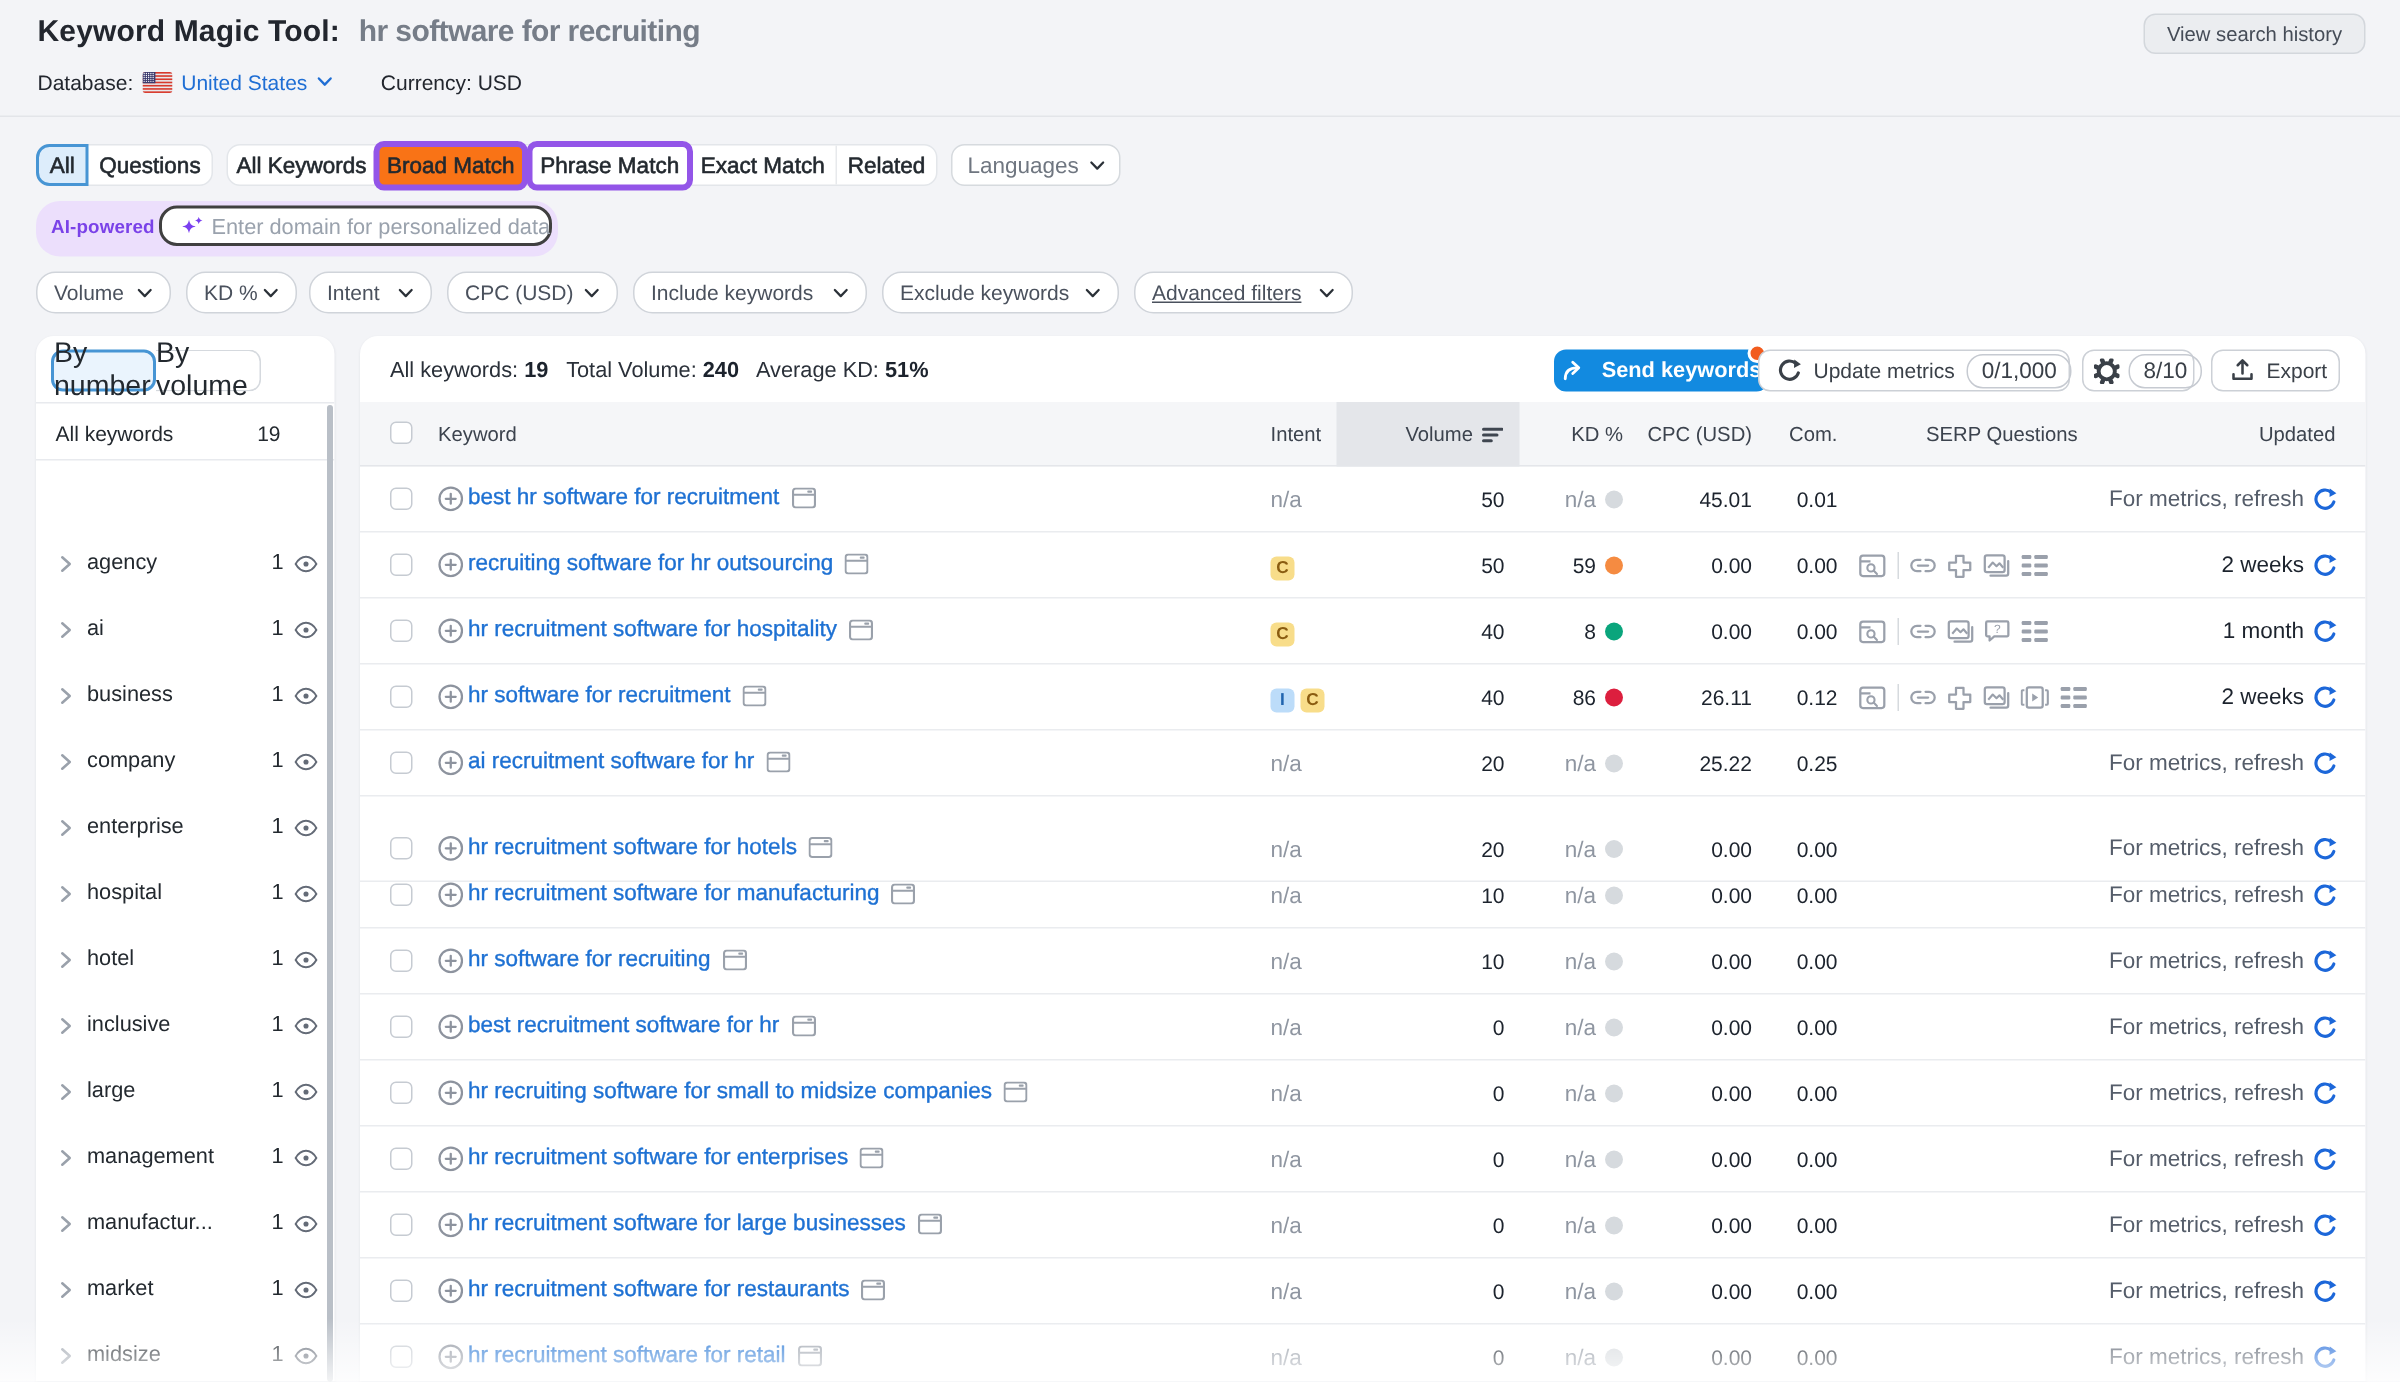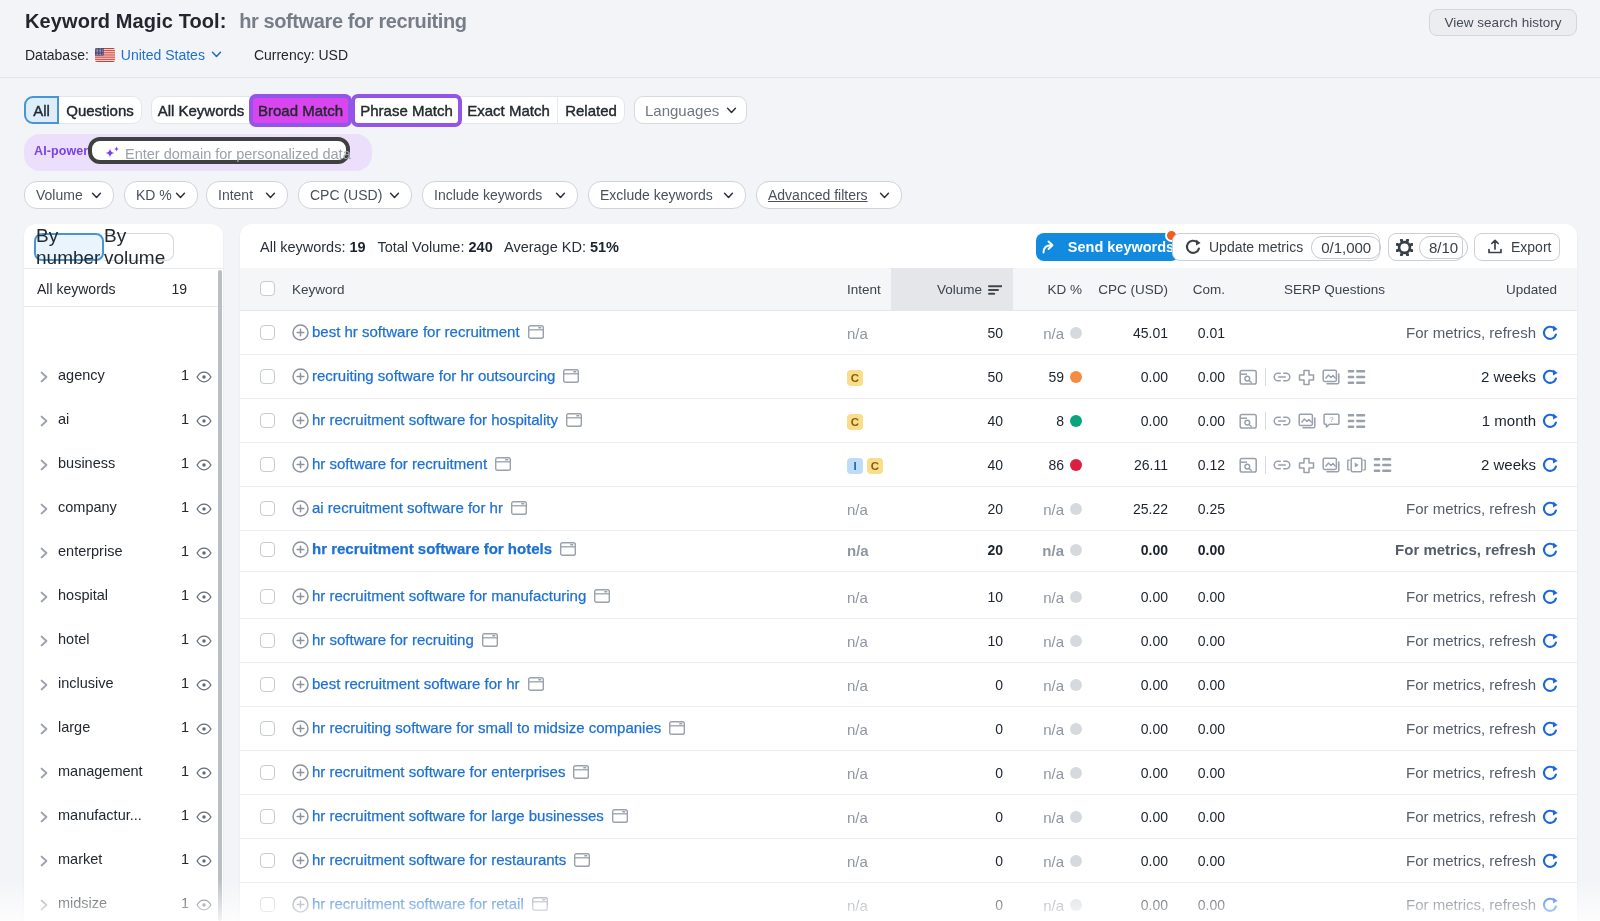--- a/index.html
+++ b/index.html
@@ -14,21 +14,21 @@
 .db-row .cur { margin-left:26px; }
 .divider { position:absolute; left:0; top:77px; width:1600px; height:1px; background:#e3e5e9; }
 .tabgroup { position:absolute; top:96px; height:28px; background:#fff; border:1px solid #e3e6ea; border-radius:9px; display:flex; align-items:stretch; }
 .tabgroup .seg { font-size:15px; color:#23292f; display:flex; align-items:center; justify-content:center; -webkit-text-stroke:0.4px #23292f; }
 .tabgroup .seg.bl { border-left:1px solid #e7e9ec; }
 .seg.selblue { background:#ddedfb; border:2px solid #4795d4; border-radius:9px 0 0 9px; margin:-1px 0 -1px -1px; }
 .purplebox { position:absolute; top:94px; height:33px; border:4px solid #9355e8; border-radius:7px; z-index:5; display:flex; align-items:center; justify-content:center; font-size:15px; color:#23292f; -webkit-text-stroke:0.4px #23292f; }
 .langs { position:absolute; left:634px; top:96px; width:113px; height:28px; background:#fff; border:1px solid #d6dade; border-radius:9px; font-size:15px; color:#6f7680; display:flex; align-items:center; padding-left:10px; gap:7px; }
 .ai-wrap { position:absolute; left:24px; top:134px; width:348px; height:37px; background:#ecdffc; border-radius:16px; }
 .ai-label { position:absolute; left:10px; top:10px; font-size:12.5px; font-weight:bold; color:#7a42e8; letter-spacing:0.1px; }
-.ai-input { position:absolute; left:64px; top:3px; width:262px; height:27px; background:#fff; border:4px solid #404040; border-radius:12px;text-decoration:underline; }
+.ai-input { position:absolute; left:82px; top:3px; width:262px; height:27px; background:#fff; border:2px solid #404040; border-radius:12px;text-decoration:underline; }
 .ai-ph { position:absolute; left:33px; top:5px; font-size:14.5px; color:#9aa2ad; white-space:nowrap; }
 .fpill { position:absolute; top:181px; height:28px; background:#fff; border:1px solid #d0d4da; border-radius:13px; font-size:14px; color:#4a515d; display:flex; align-items:center; justify-content:space-between; padding:0 12px; white-space:nowrap; }
 .card { position:absolute; background:#fff; border-radius:12px 12px 0 0; box-shadow:0 1px 2px rgba(30,40,60,0.08); }
 #sidebar { left:24px; top:224px; width:199px; height:697px; overflow:hidden; }
 #main { left:240px; top:224px; width:1337px; height:697px; overflow:hidden; }
 .toggle { position:absolute; left:10px; top:9px; width:178px; height:28px; display:flex; }
 .toggle .t { width:70px; font-size:19px; color:#23292f; display:flex; align-items:center; justify-content:center; background:#fff; }
 .toggle .t.on { background:#eaf4fd; border:2px solid #4795d4; border-radius:8px; }
 .toggle .t.off { border:1px solid #d5d9de; border-left:none; border-radius:0 8px 8px 0; }
 .sb-divider { position:absolute; left:0; top:44px; width:100%; height:1px; background:#e8eaee; }
@@ -126,21 +126,21 @@
   <div class="seg selblue" style="width:35px;">All</div>
   <div class="seg" style="flex:1;">Questions</div>
 </div>
 <div class="tabgroup" style="left:151px; width:474px;">
   <div class="seg" style="width:98px;">All Keywords</div>
   <div class="seg bl" style="width:100px;"></div>
   <div class="seg bl" style="width:109px;"></div>
   <div class="seg bl" style="width:98px;">Exact Match</div>
   <div class="seg bl" style="flex:1;">Related</div>
 </div>
-<div class="purplebox" style="left:249px; width:103px; background:#d946ef;">Broad Match</div>
+<div class="purplebox" style="left:249px; width:103px; background:#f97316;">Broad Match</div>
 <div class="purplebox" style="left:351px; width:111px; background:#fff;">Phrase Match</div>
 <div class="langs">
     <span>Languages</span>
     <svg width="11" height="7" viewBox="0 0 12 8" style="flex:none">
       <path d="M1.5 1.5 L6 6.2 L10.5 1.5" stroke="#2b3138" stroke-width="1.7" fill="none" stroke-linecap="round" stroke-linejoin="round"></path>
     </svg>
   </div>
 
 <div class="ai-wrap">
   <div class="ai-label">AI-powered</div>
@@ -626,21 +626,21 @@
       <div class="r na" style="left:724px;top:14px;width:100px;">n/a</div>
       <div class="kd-dot" style="background:#d6dade;"></div>
       <div class="r num" style="left:828px;top:14px;width:100px;">25.22</div>
       <div class="r num" style="left:885px;top:14px;width:100px;">0.25</div>
       <div class="updtxt r" style="left:1096px;width:200px;color:#555d6a;">For metrics, refresh</div>
       <span class="updref"><svg width="16" height="16" viewBox="0 0 16 16">
           <path d="M13.9 9.6 A6.1 6.1 0 1 1 12.1 3.2" fill="none" stroke="#1c67d9" stroke-width="2.1" stroke-linecap="round"></path>
           <path d="M11.2 0.6 L15.6 3.9 L11.0 6.4 Z" fill="#1c67d9"></path>
         </svg></span>
     </div>
-<div class="trow" style="top:304px;font-weight:bold;">
+<div class="trow" style="top:320px;">
       <div class="cb"></div>
       <span class="plusc"><svg width="17" height="17" viewBox="0 0 17 17">
           <circle cx="8.5" cy="8.5" r="7.5" fill="none" stroke="#8d939e" stroke-width="1.5"></circle>
           <path d="M8.5 5.2 V11.8 M5.2 8.5 H11.8" stroke="#8d939e" stroke-width="1.5" stroke-linecap="round"></path>
         </svg></span>
       <div class="kw">
         <span>hr recruitment software for hotels</span>
         <svg width="16" height="14" viewBox="0 0 16 14">
           <rect x="0.7" y="0.7" width="14.6" height="12.6" rx="1.8" fill="none" stroke="#9aa1ab" stroke-width="1.4"></rect>
           <path d="M0.7 4.8 H15.3" stroke="#9aa1ab" stroke-width="1.3"></path>

